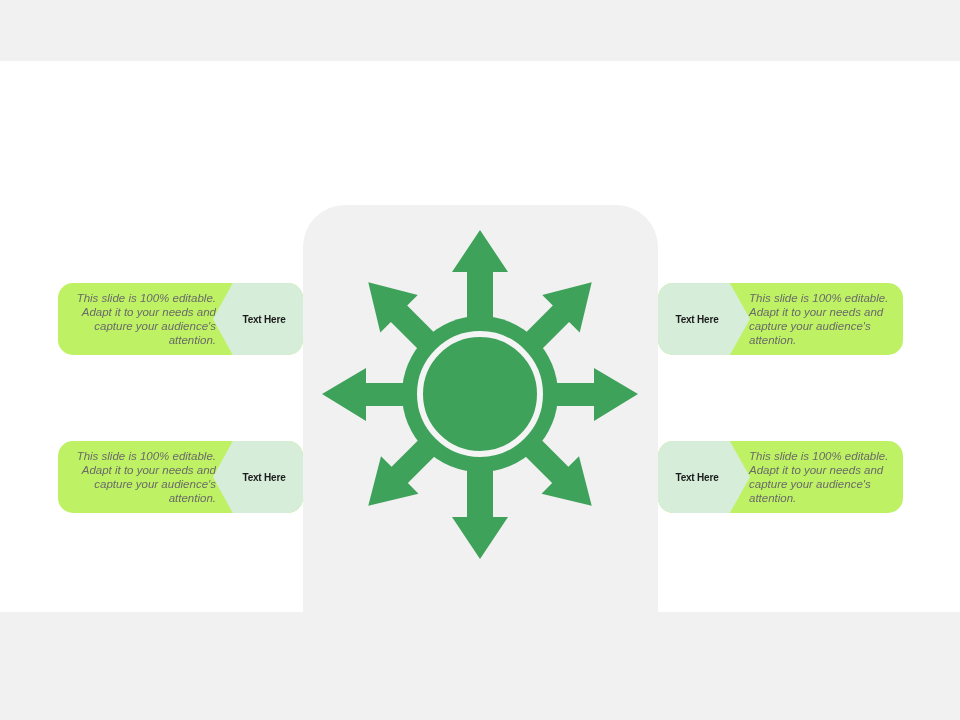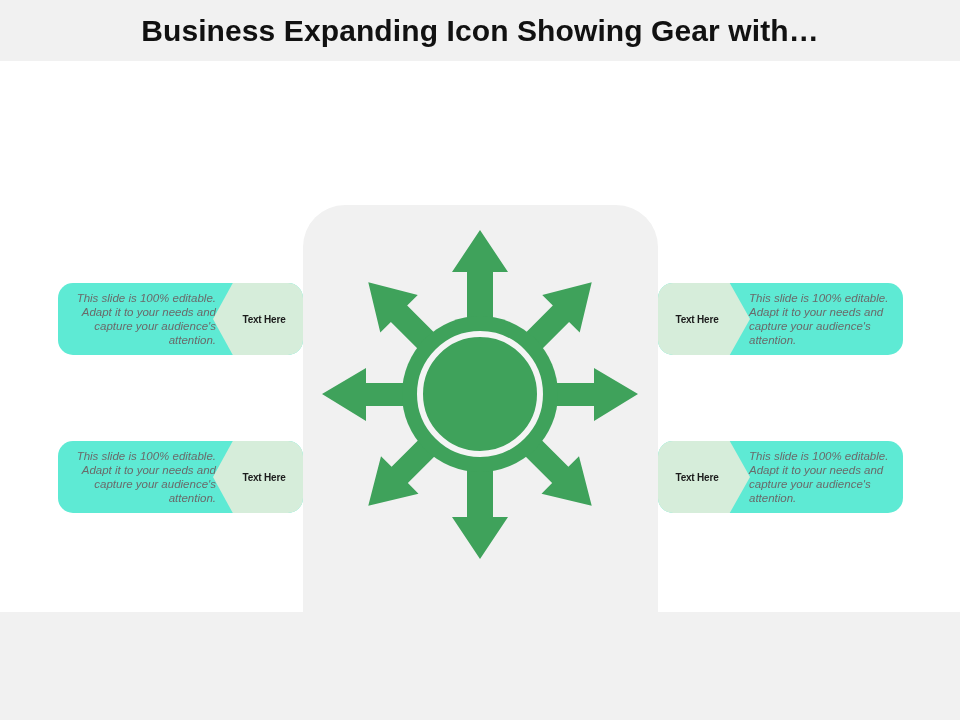--- a/index.html
+++ b/index.html
@@ -71,21 +71,21 @@
     left: 310px;
     top: 222px;
     width: 340px;
     height: 345px;
   }
 
   
   .callout {
     position: absolute;
     height: 72px;
-    background: #5eead4;
+    background: #bef264;
     border-radius: 15px;
     overflow: hidden;
   }
   .callout.left  { left: 58px;  width: 245px; }
   .callout.right { left: 658px; width: 245px; }
   .callout.row1  { top: 283px; }
   .callout.row2  { top: 441px; }
 
   .callout-inner {
     position: relative;
@@ -147,21 +147,20 @@
     text-align: left;
     justify-content: flex-start;
   }
 </style>
 </head>
 <body>
 
 <div id="slide">
 
   <div id="title-band"></div>
-  <div id="slide-title">Business Expanding Icon Showing Gear with…</div>
 
   <div id="bottom-band"></div>
 
   <div id="center-card"></div>
 
   <svg id="expand-icon" viewBox="0 0 340 345" aria-hidden="true">
     <g fill="#3FA25B">
 
       <path d="M170 8 L198 50 L183 50 L183 150 L157 150 L157 50 L142 50 Z"></path>
 

